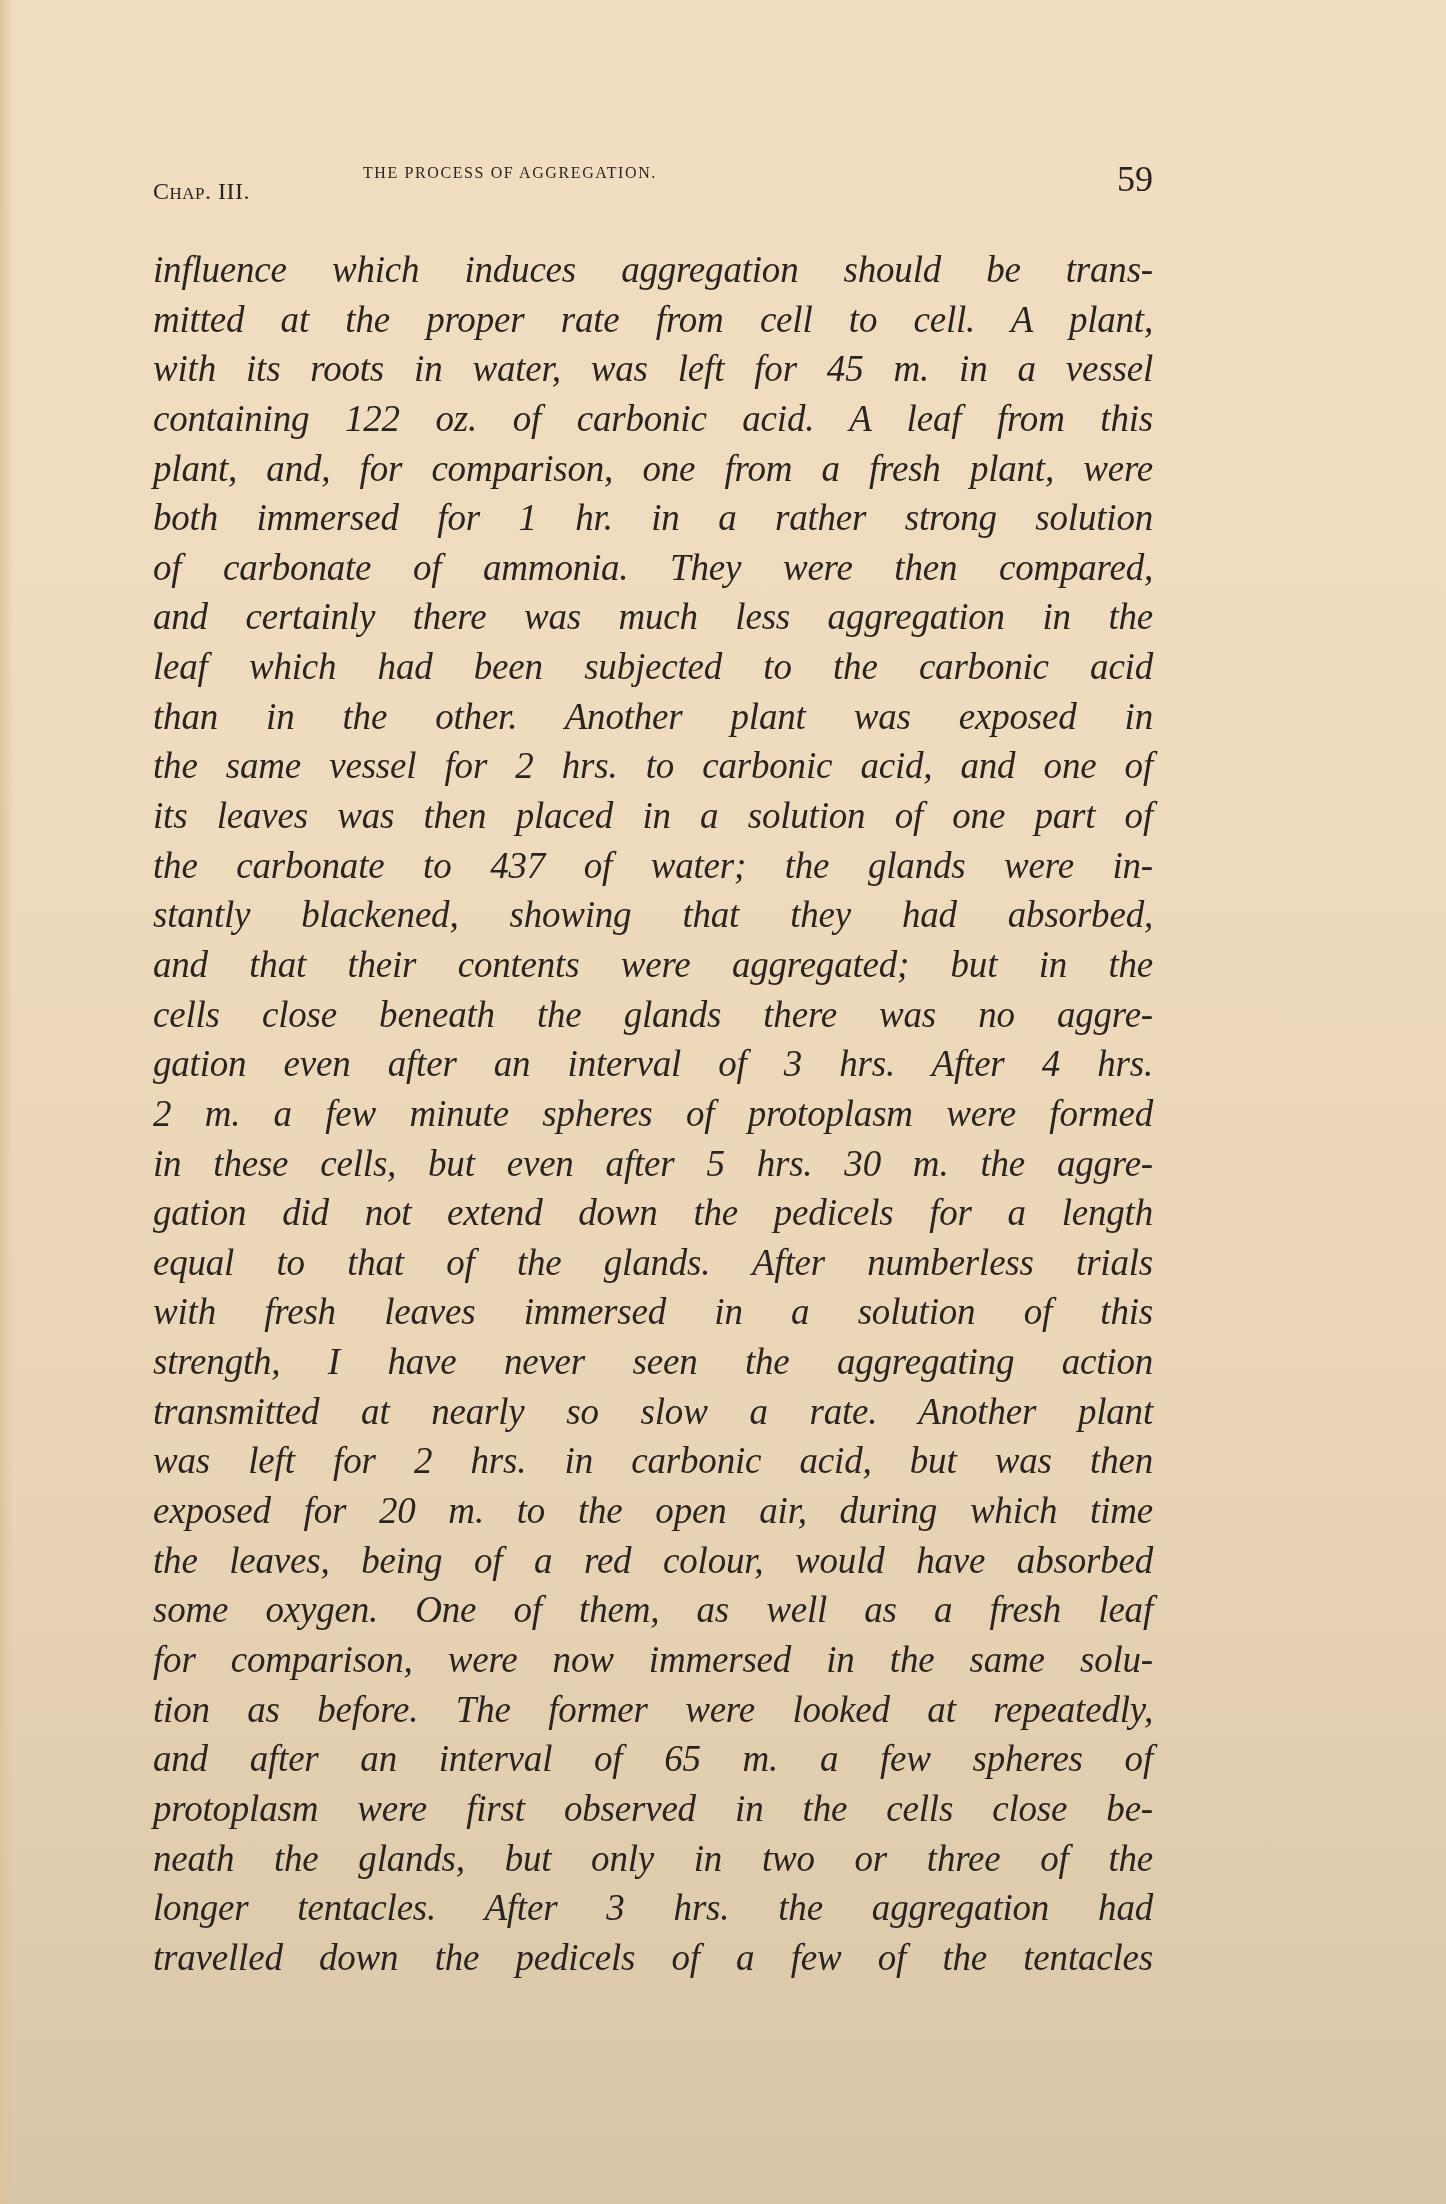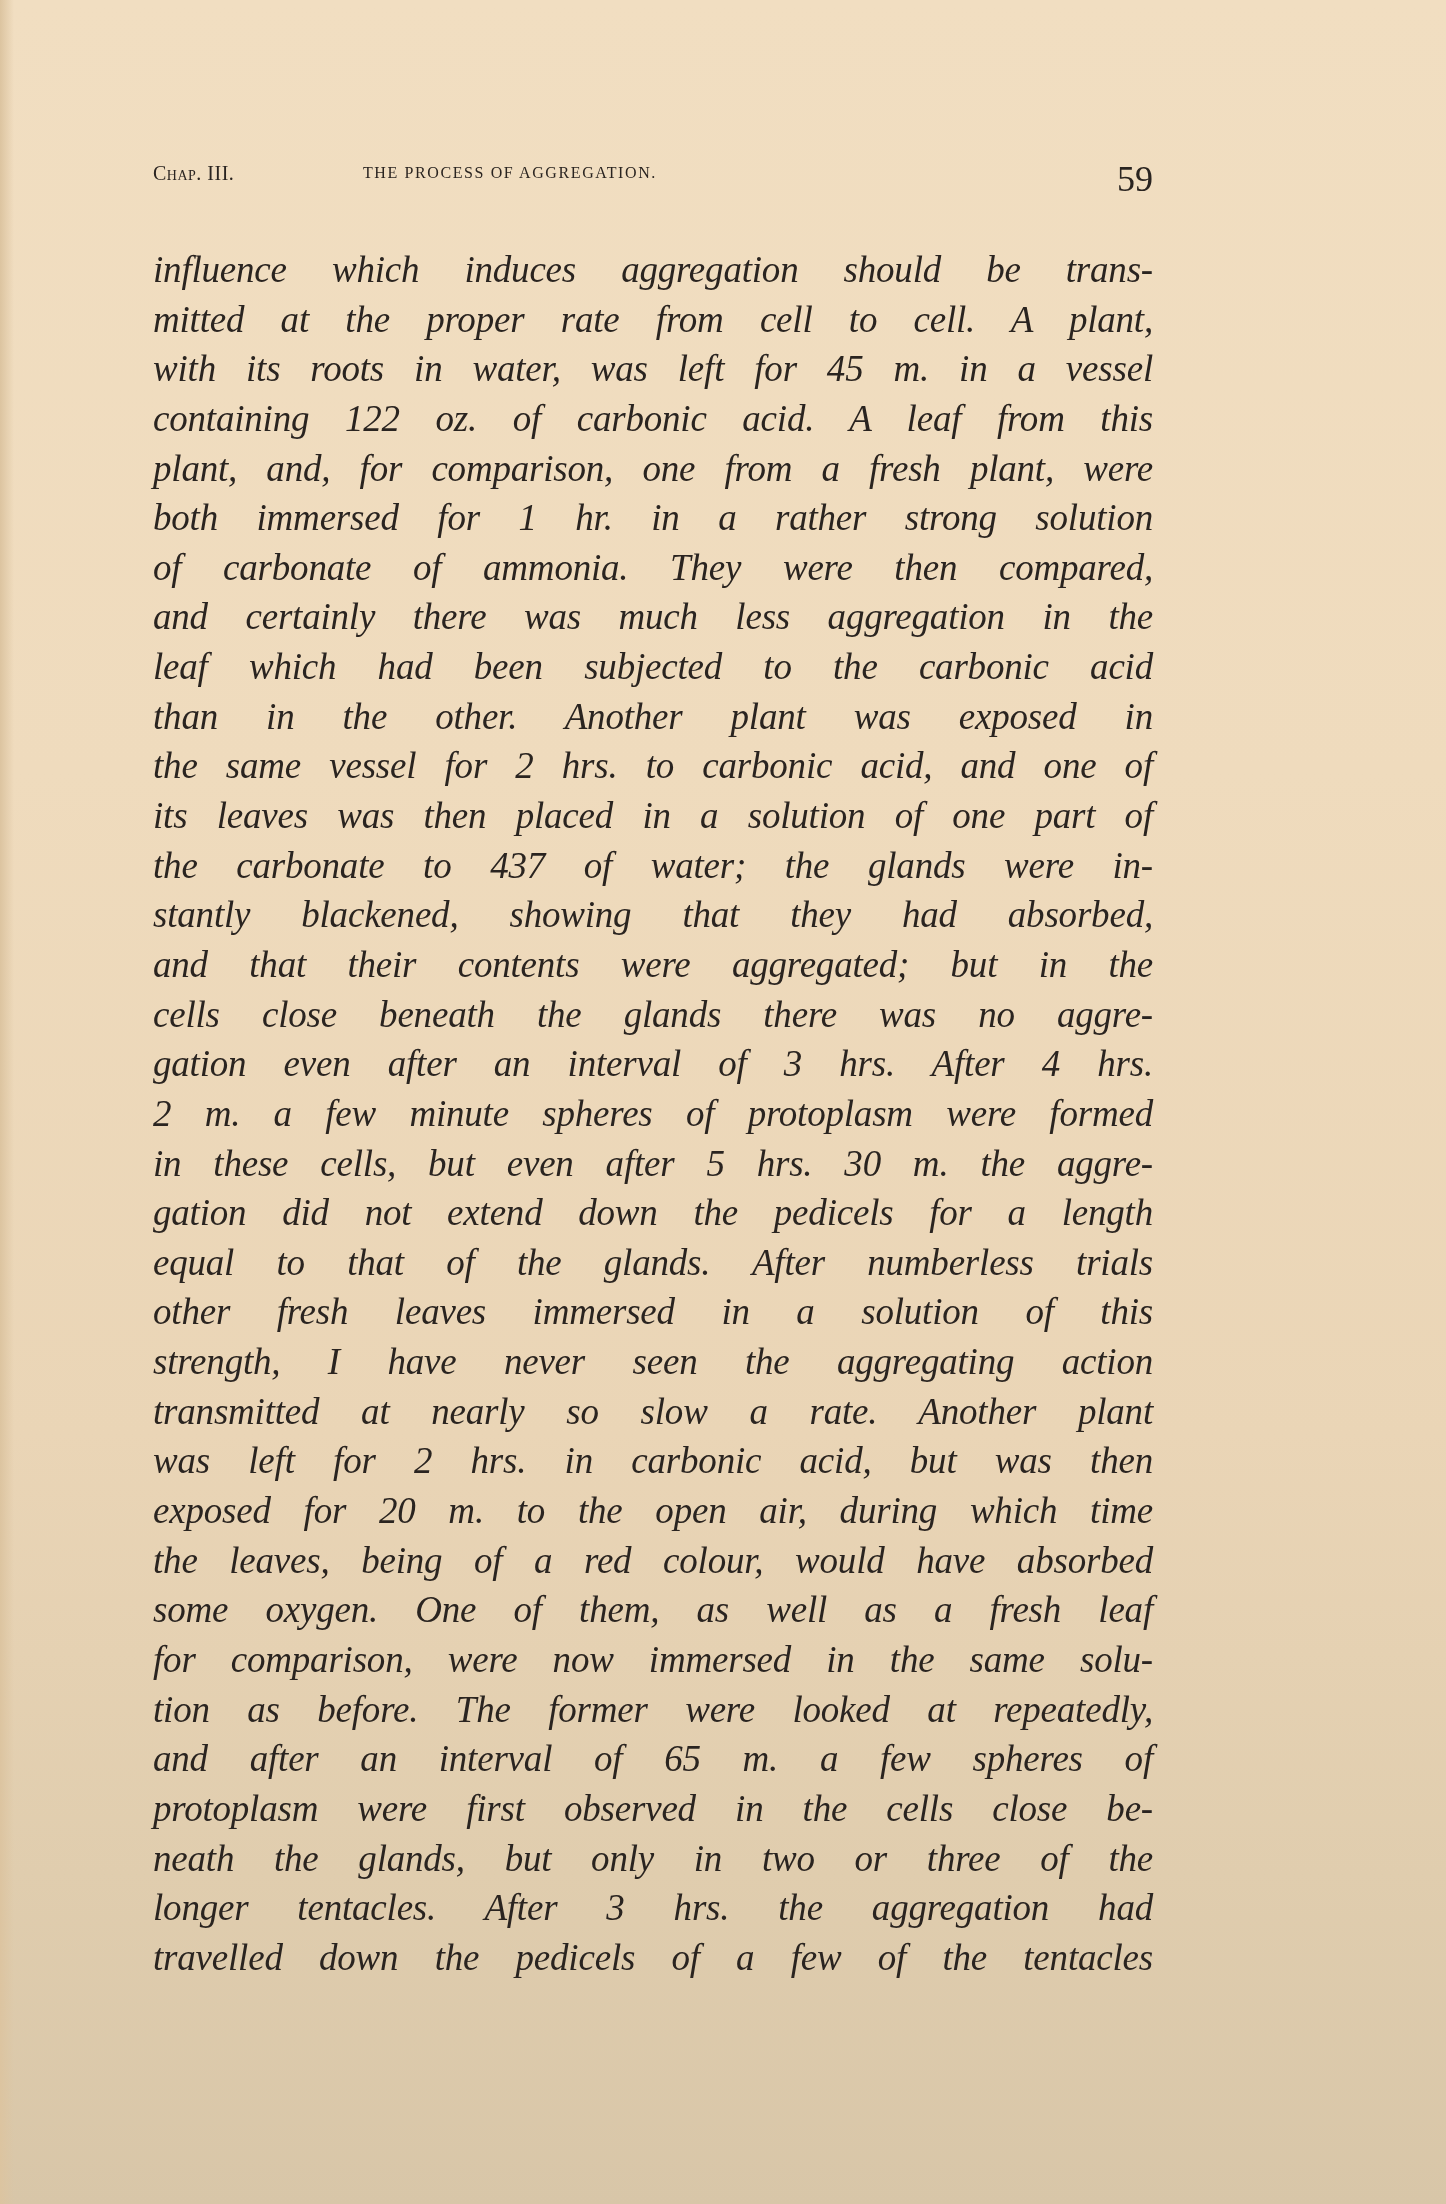--- a/index.html
+++ b/index.html
@@ -11,22 +11,22 @@
     color: #2a2420;
   }
   .left-shade {
     position: absolute; left: 0; top: 0; width: 14px; height: 2204px;
     background: linear-gradient(90deg, #dcc4a0, rgba(240,220,190,0));
   }
   .running-head {
     position: absolute; top: 158px; left: 153px; width: 1000px; height: 40px;
   }
   .chap {
-    position: absolute; left: 0; top: 4px;
-    font-size: 20px; font-variant: small-caps; letter-spacing: 0.5px;
+    position: absolute; left: 0; top: 20px;
+    font-size: 24px; font-variant: small-caps; letter-spacing: 0.5px;
   }
   .title {
     position: absolute; left: 210px; top: 6px;
     font-size: 16px; letter-spacing: 1.6px;
   }
   .page-num {
     position: absolute; right: 0; top: 0;
     font-size: 36px;
   }
   .body-text {
@@ -67,21 +67,21 @@
     <div class="line">its leaves was then placed in a solution of one part of</div>
     <div class="line">the carbonate to 437 of water; the glands were in-</div>
     <div class="line">stantly blackened, showing that they had absorbed,</div>
     <div class="line">and that their contents were aggregated; but in the</div>
     <div class="line">cells close beneath the glands there was no aggre-</div>
     <div class="line">gation even after an interval of 3 hrs. After 4 hrs.</div>
     <div class="line">2 m. a few minute spheres of protoplasm were formed</div>
     <div class="line">in these cells, but even after 5 hrs. 30 m. the aggre-</div>
     <div class="line">gation did not extend down the pedicels for a length</div>
     <div class="line">equal to that of the glands. After numberless trials</div>
-    <div class="line">other fresh leaves immersed in a solution of this</div>
+    <div class="line">with fresh leaves immersed in a solution of this</div>
     <div class="line">strength, I have never seen the aggregating action</div>
     <div class="line">transmitted at nearly so slow a rate. Another plant</div>
     <div class="line">was left for 2 hrs. in carbonic acid, but was then</div>
     <div class="line">exposed for 20 m. to the open air, during which time</div>
     <div class="line">the leaves, being of a red colour, would have absorbed</div>
     <div class="line">some oxygen. One of them, as well as a fresh leaf</div>
     <div class="line">for comparison, were now immersed in the same solu-</div>
     <div class="line">tion as before. The former were looked at repeatedly,</div>
     <div class="line">and after an interval of 65 m. a few spheres of</div>
     <div class="line">protoplasm were first observed in the cells close be-</div>

